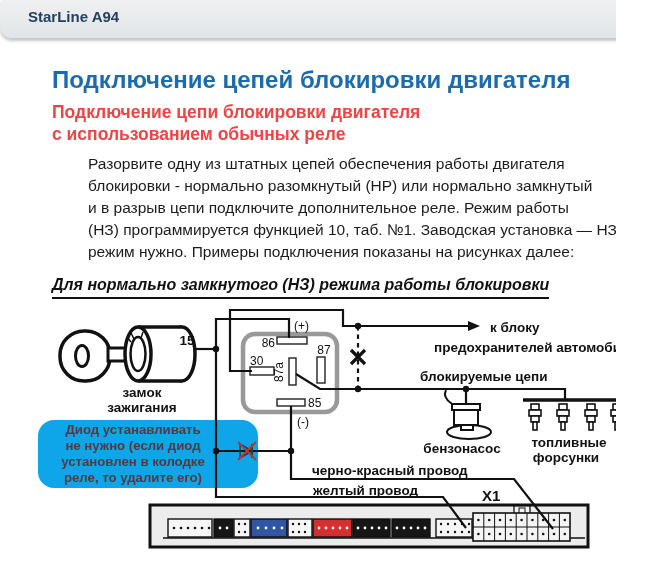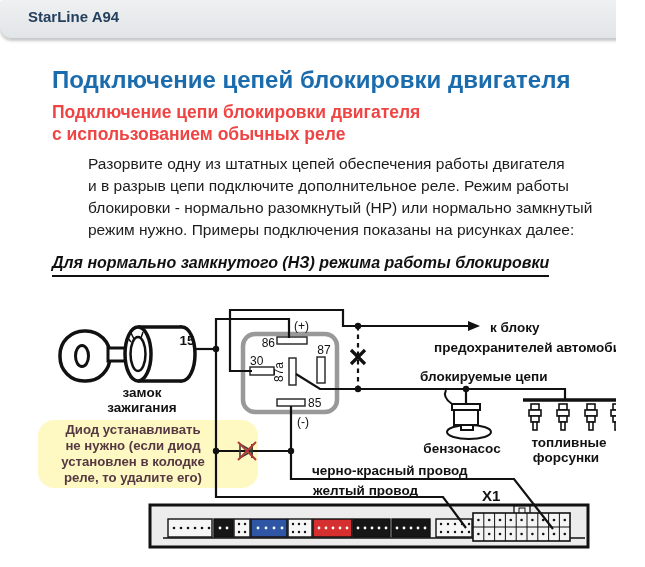--- a/index.html
+++ b/index.html
@@ -10,21 +10,21 @@
           border-bottom:1px solid #c7cacc;border-radius:4px 4px 12px 12px;
           box-shadow:0 2px 3px rgba(0,0,0,.22);}
   .header span{position:absolute;left:28px;top:8px;font-size:15px;font-weight:bold;color:#24405e;}
   .content{position:absolute;left:52px;top:38px;width:575px;}
   h1{margin:30px 0 0 0;font-size:24px;line-height:24px;font-weight:bold;color:#1b6cad;}
   h2{margin:9px 0 0 0;font-size:17.5px;line-height:22px;font-weight:bold;color:#ef4444;white-space:pre-line;}
   .body-lines{margin-top:8px;margin-left:36px;}
   .body-lines div{font-size:15.5px;line-height:22px;color:#1c1c1c;white-space:nowrap;}
   .mode-heading{display:inline-block;margin-top:13px;font-size:16px;font-weight:bold;font-style:italic;
                 color:#111;padding-bottom:3px;border-bottom:2.2px solid #111;}
-  .note-box{position:absolute;left:38px;top:420px;width:220px;height:68px;background:#fef9c3;
+  .note-box{position:absolute;left:38px;top:420px;width:220px;height:68px;background:#0ea5e9;
             border-radius:16px;z-index:1;display:flex;align-items:center;justify-content:center;}
   .note-box span{display:block;width:180px;margin-right:30px;text-align:center;font-size:13.2px;
                  line-height:16px;font-weight:600;color:#553842;white-space:pre-line;}
   svg.diagram{position:absolute;left:0;top:305px;z-index:2;}
   svg text{font-family:"Liberation Sans",sans-serif;fill:#111;}
   .lbl{font-size:13.5px;font-weight:600;}
   .pin{font-size:12px;font-weight:500;}
   .x1lbl{font-size:15px;font-weight:600;}
 </style>
 </head>
@@ -35,22 +35,23 @@
   <div class="header">
     <span>StarLine A94</span>
   </div>
 
   <div class="content">
     <h1>Подключение цепей блокировки двигателя</h1>
     <h2>Подключение цепи блокировки двигателя
 с использованием обычных реле</h2>
     <div class="body-lines">
       <div>Разорвите одну из штатных цепей обеспечения работы двигателя</div>
+      <div>блокировки - нормально разомкнутый (НР) или нормально замкнутый</div>
       <div>и в разрыв цепи подключите дополнительное реле. Режим работы</div>
-      <div>блокировки - нормально разомкнутый (НР) или нормально замкнутый</div>
+      <div>(НЗ) программируется функцией 10, таб. №1. Заводская установка — НЗ</div>
       <div>режим нужно. Примеры подключения показаны на рисунках далее:</div>
     </div>
     <div class="mode-heading">Для нормально замкнутого (НЗ) режима работы блокировки</div>
   </div>
 
   <div class="note-box">
     <span>Диод устанавливать
 не нужно (если диод
 установлен в колодке
 реле, то удалите его)</span>

